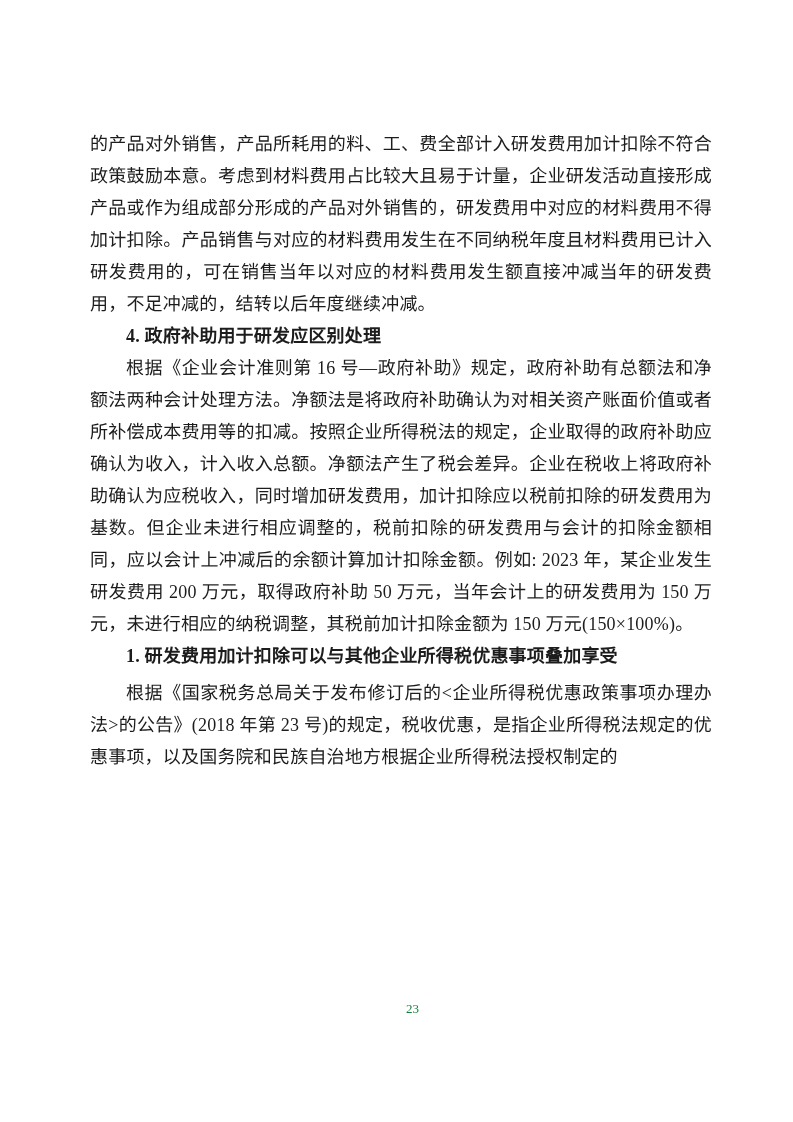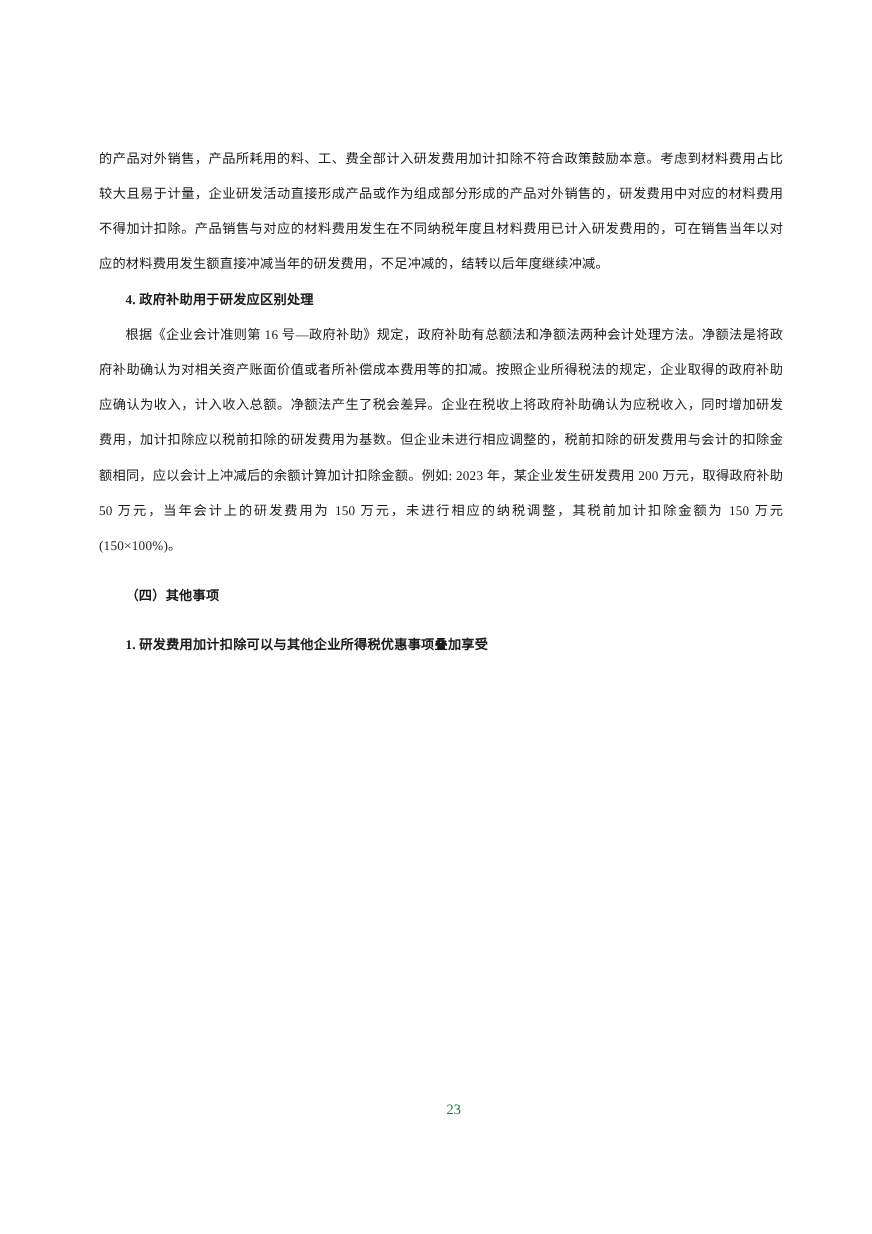--- a/index.html
+++ b/index.html
@@ -13,21 +13,21 @@
     height: 1122px;
     background: #ffffff;
     overflow: hidden;
   }
   .content {
     position: absolute;
     left: 90px;
     top: 128px;
     width: 622px;
     font-family: "Liberation Serif", "DejaVu Serif", serif;
-    font-size: 12px;
+    font-size: 18px;
     line-height: 32px;
     color: #1c1c1c;
     text-align: justify;
     letter-spacing: 0.2px;
   }
   .content p {
     margin: 0;
     padding: 0;
   }
   .para {
@@ -59,17 +59,17 @@
   }
 </style>
 </head>
 <body>
 
 <div class="page">
   <div class="content">
     <p class="para no-indent">的产品对外销售，产品所耗用的料、工、费全部计入研发费用加计扣除不符合政策鼓励本意。考虑到材料费用占比较大且易于计量，企业研发活动直接形成产品或作为组成部分形成的产品对外销售的，研发费用中对应的材料费用不得加计扣除。产品销售与对应的材料费用发生在不同纳税年度且材料费用已计入研发费用的，可在销售当年以对应的材料费用发生额直接冲减当年的研发费用，不足冲减的，结转以后年度继续冲减。</p>
     <p class="heading">4. 政府补助用于研发应区别处理</p>
     <p class="para">根据《企业会计准则第 16 号—政府补助》规定，政府补助有总额法和净额法两种会计处理方法。净额法是将政府补助确认为对相关资产账面价值或者所补偿成本费用等的扣减。按照企业所得税法的规定，企业取得的政府补助应确认为收入，计入收入总额。净额法产生了税会差异。企业在税收上将政府补助确认为应税收入，同时增加研发费用，加计扣除应以税前扣除的研发费用为基数。但企业未进行相应调整的，税前扣除的研发费用与会计的扣除金额相同，应以会计上冲减后的余额计算加计扣除金额。例如: 2023 年，某企业发生研发费用 200 万元，取得政府补助 50 万元，当年会计上的研发费用为 150 万元，未进行相应的纳税调整，其税前加计扣除金额为 150 万元(150×100%)。</p>
-    <p class="heading section">（四）其他事项</p>
     <p class="heading sub">1. 研发费用加计扣除可以与其他企业所得税优惠事项叠加享受</p>
+    <p class="para">根据《国家税务总局关于发布修订后的&lt;企业所得税优惠政策事项办理办法&gt;的公告》(2018 年第 23 号)的规定，税收优惠，是指企业所得税法规定的优惠事项，以及国务院和民族自治地方根据企业所得税法授权制定的</p>
   </div>
   <div class="page-number">23</div>
 </div>
 
 </body></html>

